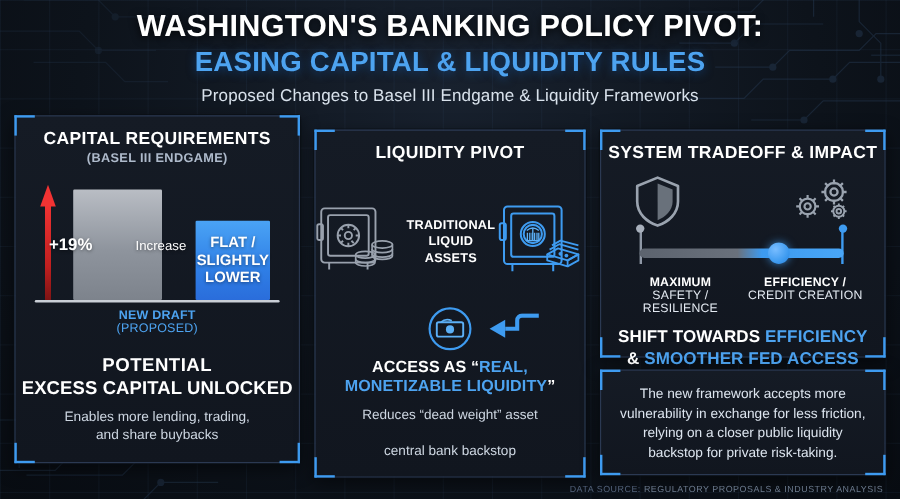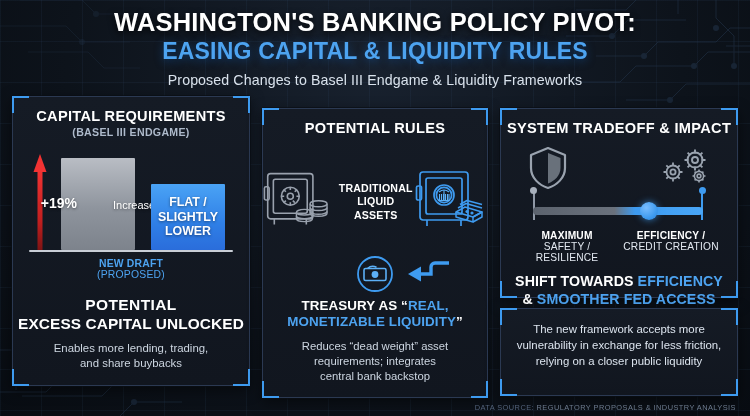--- a/index.html
+++ b/index.html
@@ -77,21 +77,21 @@
     display: flex; flex-direction: row; align-items: center; justify-content: center;
     border-radius: 1px;
     gap: 36px;
   }
   .bar-prev {
     left: 6px; width: 74px; height: 92px;
     background: linear-gradient(180deg,#b9bdc4 0%, #8e949d 55%, #7d838c 100%);
     color: #ffffff;
   }
   .bar-new {
-    right: 8px; width: 74px; height: 66px;
+    right: 8px; width: 62px; height: 66px;
     background: linear-gradient(180deg,#4aa3f5 0%, #2f7fe6 60%, #2a6ddb 100%);
     color: #ffffff;
   }
   .bar-big { font-size: 14px; font-weight: 700; line-height: 1.08; text-align: center;
              text-shadow: 0 1px 3px rgba(0,0,0,.45); }
   .bar-small { font-size: 11px; font-weight: 400; margin-top: 1px;
                text-shadow: 0 1px 3px rgba(0,0,0,.45); }
   .bar-stack { font-size: 12.4px; font-weight: 700; line-height: 1.16; text-align: center;
                text-shadow: 0 1px 3px rgba(0,0,0,.45); }
   .axis { margin: 0 16px; height: 2px; background: #c9ced6; border-radius: 2px; }
@@ -279,21 +279,21 @@
       </div>
     </div>
   </div>
 
   <div class="panel" id="panel-liquidity">
     <span class="brk tl"></span>
     <span class="brk tr"></span>
     <span class="brk bl"></span>
     <span class="brk br"></span>
 
-    <div class="ptitle">POTENTIAL RULES</div>
+    <div class="ptitle">LIQUIDITY PIVOT</div>
 
     <div class="icon-row">
       <div class="icon-col">
         <svg width="78" height="64" viewBox="0 0 78 64">
           <g fill="none" stroke="#99a1ad" stroke-width="1.7" stroke-linejoin="round">
             <rect x="5" y="4" width="48" height="48" rx="3"></rect>
             <rect x="11" y="10" width="36" height="36" rx="2"></rect>
             <rect x="1.5" y="18" width="5" height="14" rx="1.6"></rect>
             <path d="M12 52 v6 M46 52 v6"></path>
             <circle cx="29" cy="28" r="9.5"></circle>
@@ -358,26 +358,26 @@
         <path d="M12.5 14.5 q4-3.6 9-1.2" fill="none" stroke="#5cb0f7" stroke-width="1.5"></path>
       </svg>
       <svg class="arrow-left" width="56" height="26" viewBox="0 0 56 26">
         <path d="M54 2 H40 a4 4 0 0 0 -4 4 V13 H26" fill="none" stroke="#3e9bf0" stroke-width="3.4"></path>
         <polygon points="26,5.5 26,20.5 13,13" fill="#3e9bf0"></polygon>
       </svg>
     </div>
 
     <div class="treated">
       <div class="treated-t">
-        <span>TREASURY AS “</span><span class="hl">REAL,</span><br>
+        <span>ACCESS AS “</span><span class="hl">REAL,</span><br>
         <span class="hl">MONETIZABLE LIQUIDITY</span><span>”</span>
       </div>
       <div class="treated-note">
         <span>Reduces “dead weight” asset</span><br>
-        <span>requirements; integrates</span><br>
+        <br>
         <span>central bank backstop</span>
       </div>
     </div>
   </div>
 
   <div class="panel" id="panel-tradeoff">
     <span class="brk tl"></span>
     <span class="brk tr"></span>
     <span class="brk bl"></span>
     <span class="brk br"></span>
@@ -442,20 +442,21 @@
 
   <div class="panel" id="panel-summary">
     <span class="brk tl"></span>
     <span class="brk tr"></span>
     <span class="brk bl"></span>
     <span class="brk br"></span>
     <div class="summary-text">
       <span>The new framework accepts more</span><br>
       <span>vulnerability in exchange for less friction,</span><br>
       <span>relying on a closer public liquidity</span><br>
+      <span>backstop for private risk-taking.</span>
     </div>
   </div>
 
   <div class="source">
     <span class="lead">DATA SOURCE:</span>
     <span>REGULATORY PROPOSALS &amp; INDUSTRY ANALYSIS</span>
   </div>
 
 </div>
 

